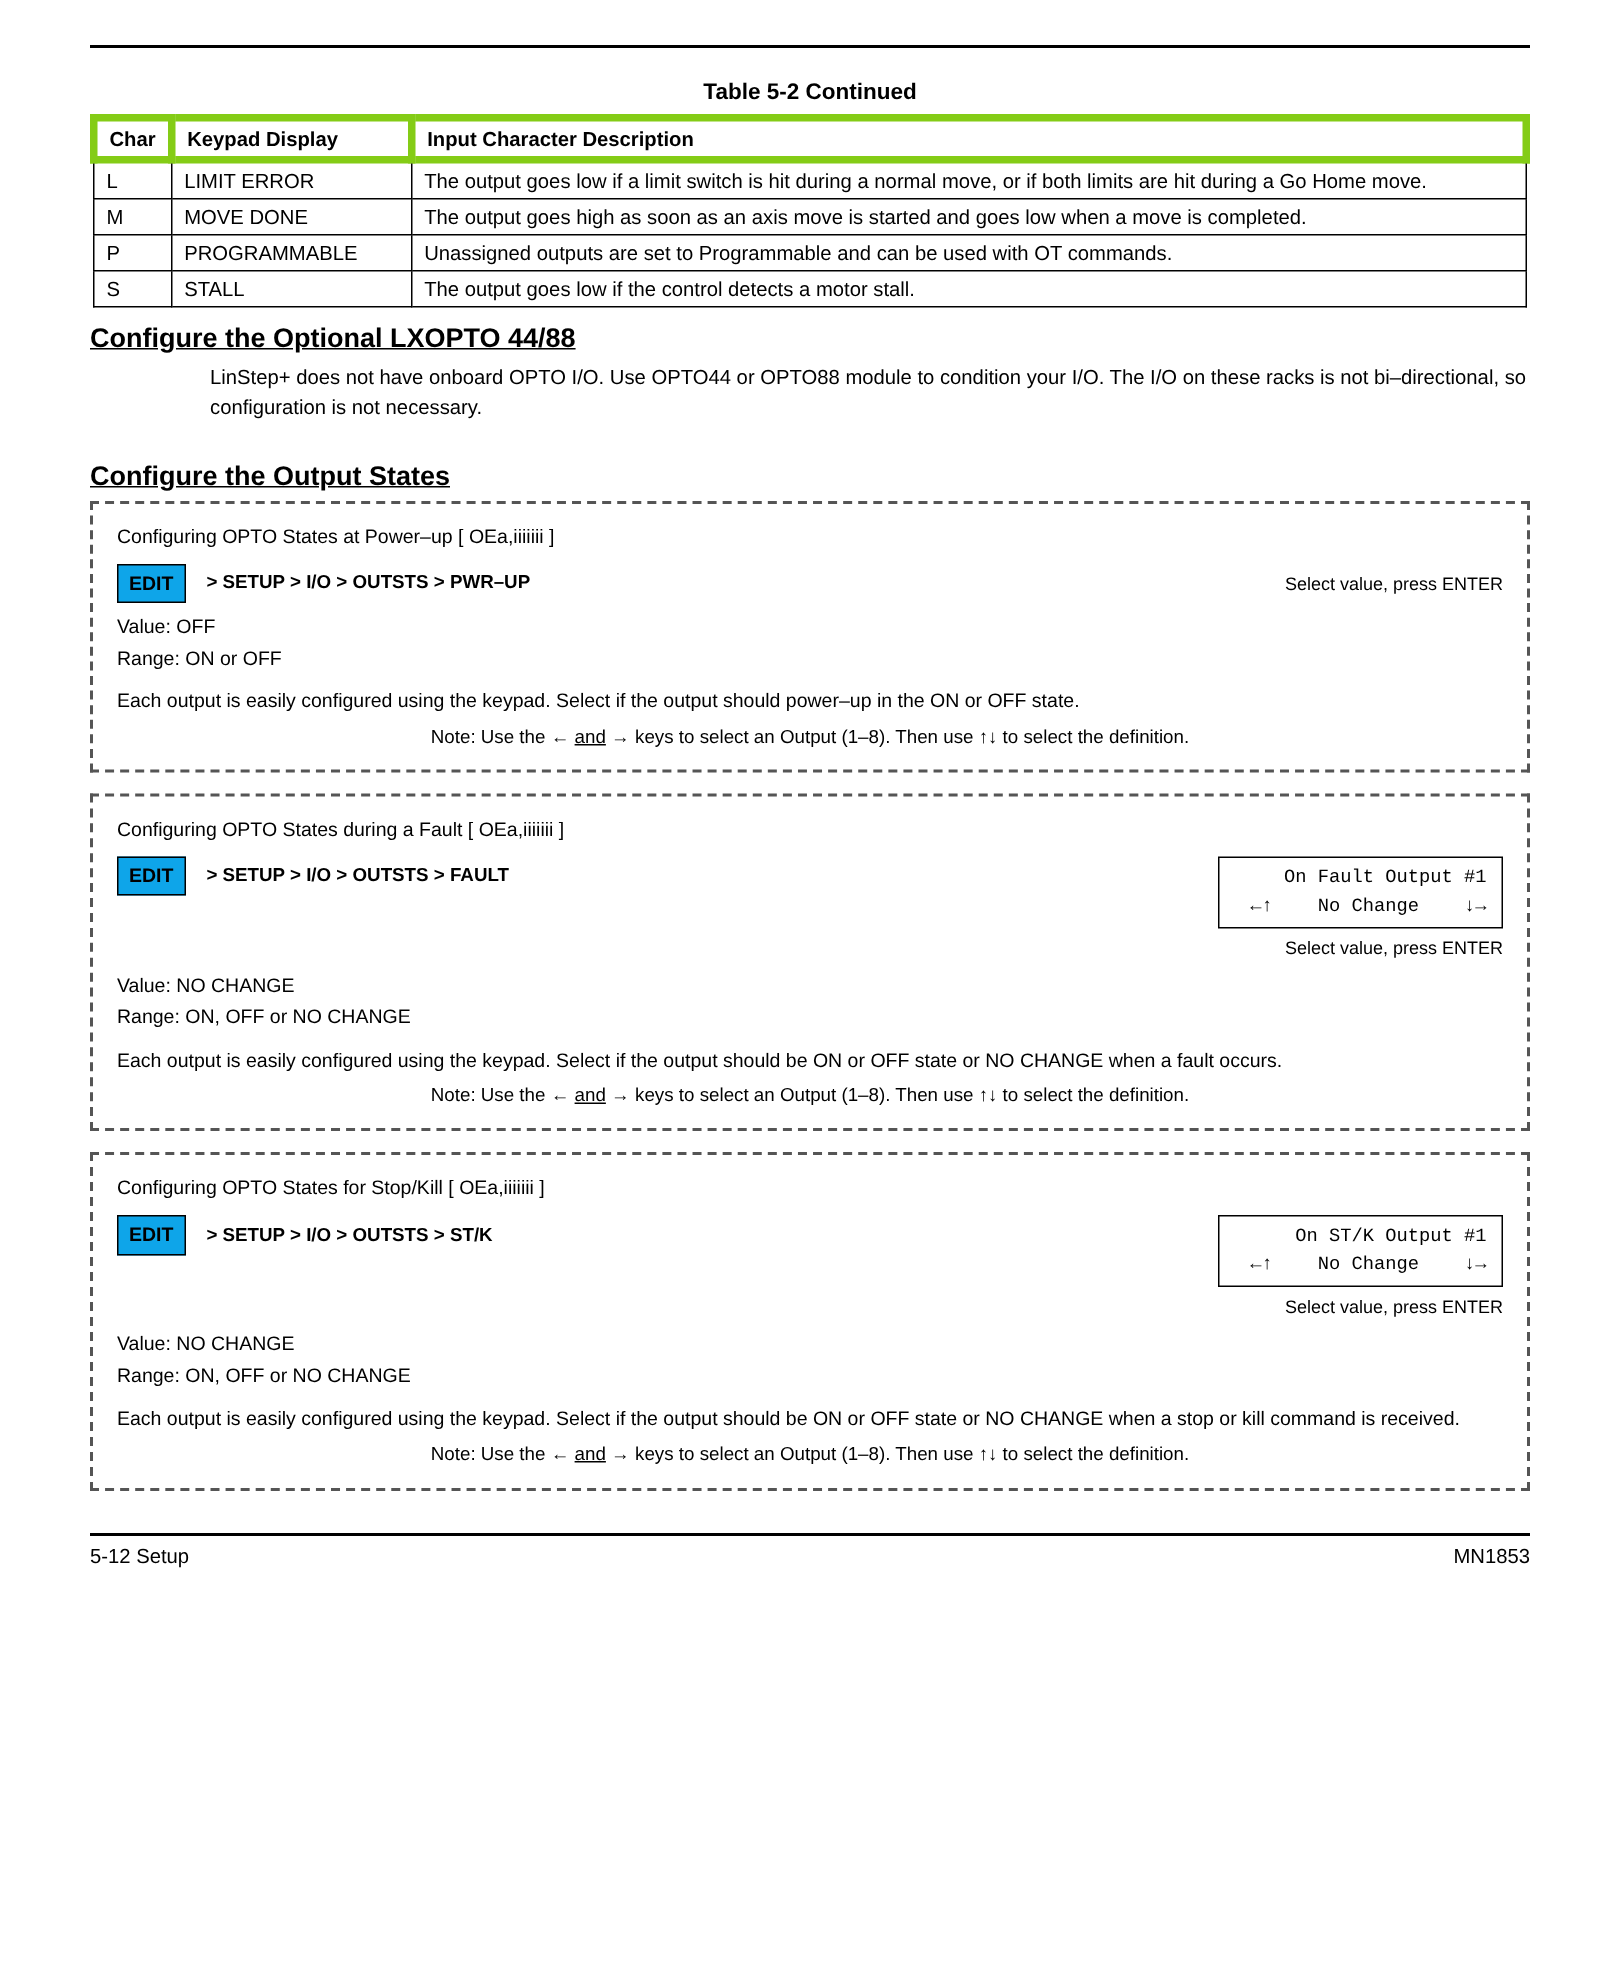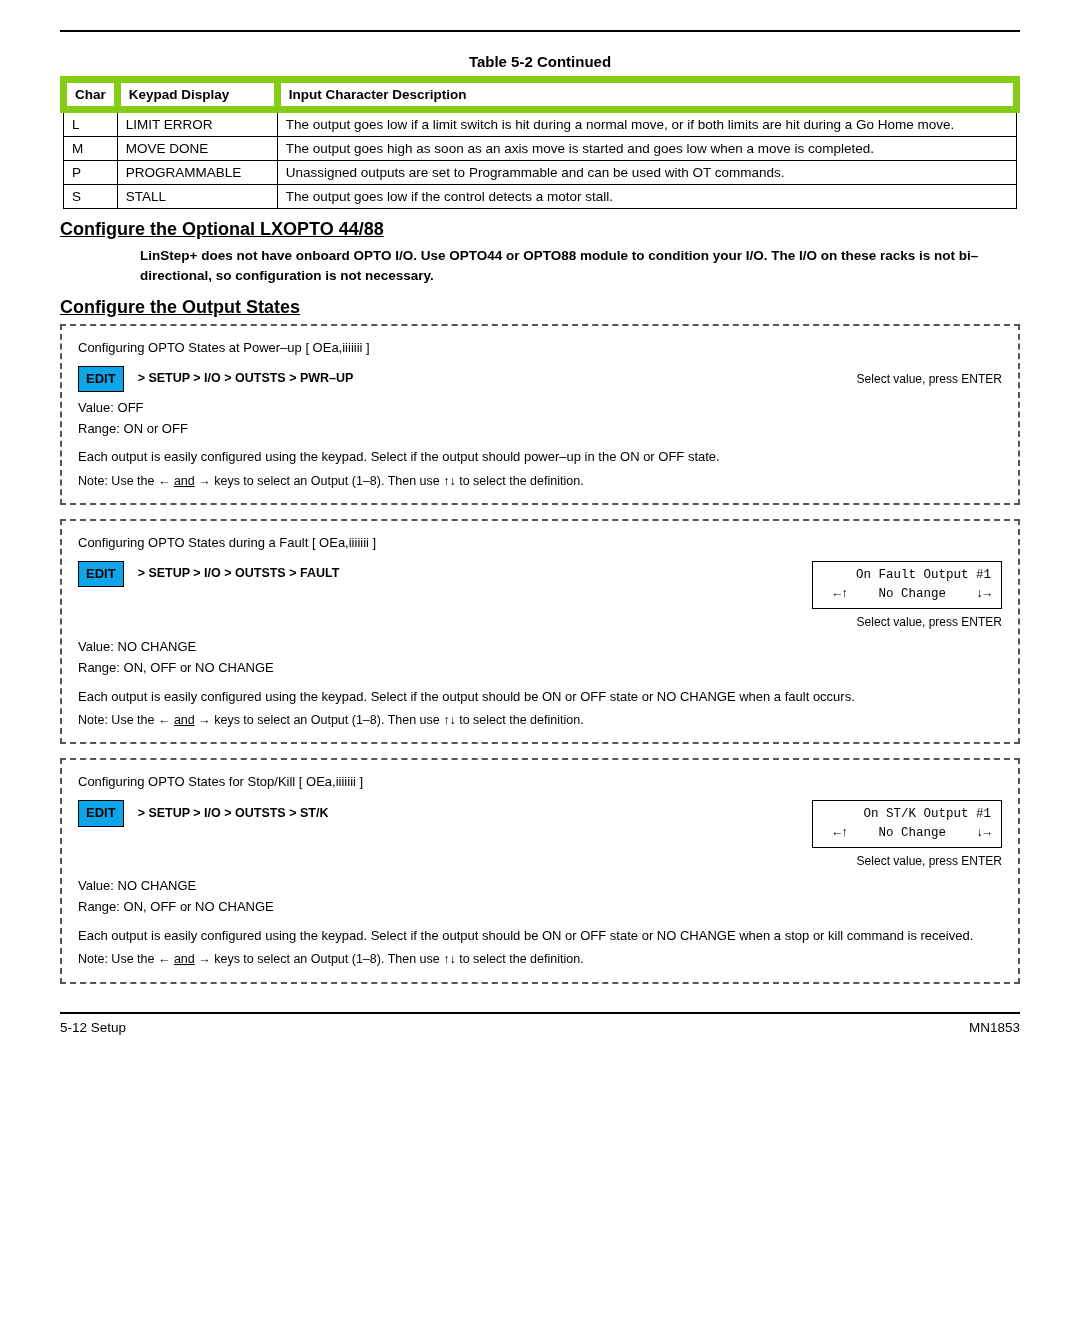--- a/index.html
+++ b/index.html
@@ -22,21 +22,21 @@
       font-size: 15px;
       margin-bottom: 6px;
       margin-top: 21px;
     }
     table.main-table {
       width: 100%;
       border-collapse: collapse;
       font-size: 13.5px;
     }
     table.main-table th {
-      border: 7px solid #84cc16;
+      border: 5px solid #84cc16;
       padding: 4px 8px;
       text-align: left;
       font-weight: bold;
       background: #fff;
     }
     table.main-table td {
       border: 1px solid #000;
       padding: 4px 8px;
       vertical-align: top;
     }
@@ -50,22 +50,21 @@
       font-weight: bold;
       font-size: 18px;
       text-decoration: underline;
       margin-top: 10px;
       margin-bottom: 6px;
     }
     .section-body {
       margin-left: 80px;
       font-size: 13.5px;
       line-height: 1.5;
-      margin-bottom: 10px;
-      font-weight: bold;
+      margin-bottom: 24px;
     }
     .dashed-box {
       border: 2px dashed #555;
       padding: 12px 16px;
       margin-bottom: 14px;
       font-size: 13px;
       line-height: 1.55;
     }
     .dashed-box-title {
       font-size: 13px;
@@ -112,20 +111,21 @@
       padding-left: 20px;
     }
     .select-label {
       font-size: 12px;
       text-align: right;
       margin-top: 4px;
     }
     .dashed-note {
       font-size: 12.5px;
       margin-top: 4px;
+      text-align: center;
     }
     .dashed-note-underline {
       text-decoration: underline;
     }
     .body-text {
       font-size: 13px;
       line-height: 1.55;
       margin-bottom: 4px;
     }
     .footer-rule {

